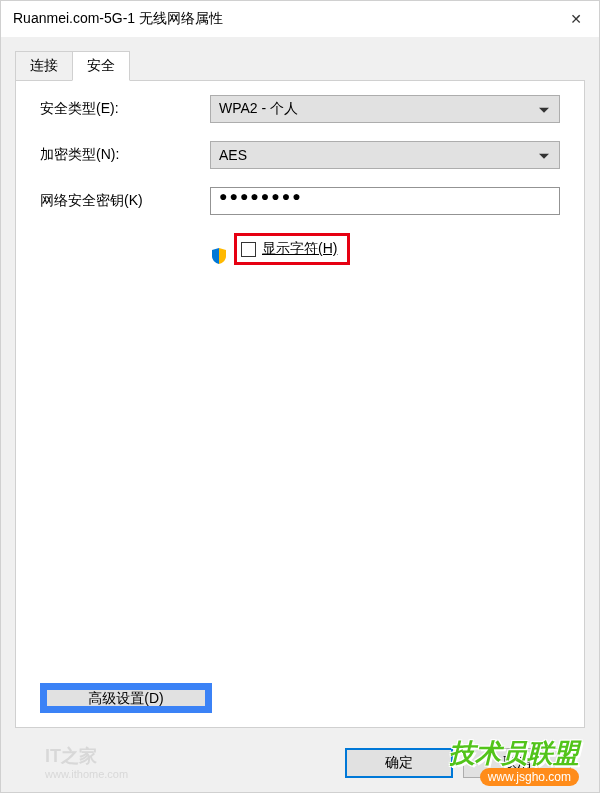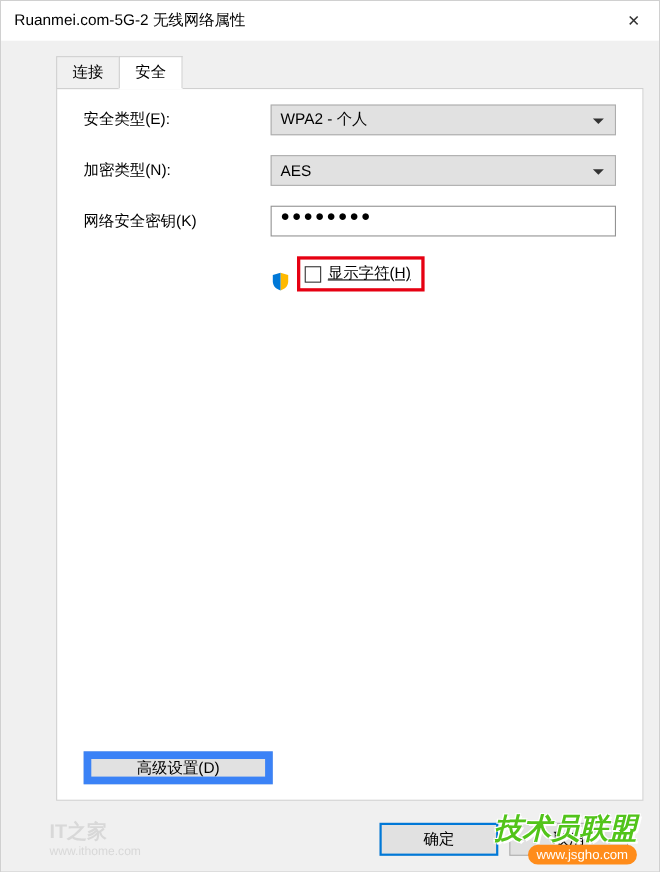--- a/index.html
+++ b/index.html
@@ -44,21 +44,20 @@
     }
     .content {
       padding: 14px 14px 0 14px;
       background: #f0f0f0;
       height: calc(100% - 36px);
       position: relative;
     }
     .tab-container {
       position: relative;
       height: 100%;
-      margin-left: 36px;
     }
     .tabs {
       display: flex;
       position: relative;
       z-index: 2;
     }
     .tab {
       padding: 5px 14px;
       border: 1px solid #d0d0d0;
       background: #f0f0f0;
@@ -232,21 +231,21 @@
       padding: 2px 8px;
       border-radius: 10px;
       margin-top: 2px;
     }
   </style>
 </head>
 <body>
 
 <div class="window">
   <div class="titlebar">
-    <span class="titlebar-title">Ruanmei.com-5G-2 无线网络属性</span>
+    <span class="titlebar-title">Ruanmei.com-5G-1 无线网络属性</span>
     <div class="close-btn">✕</div>
   </div>
 
   <div class="content">
     <div class="tab-container">
       <div class="tabs">
         <div class="tab">连接</div>
         <div class="tab active">安全</div>
       </div>
 

